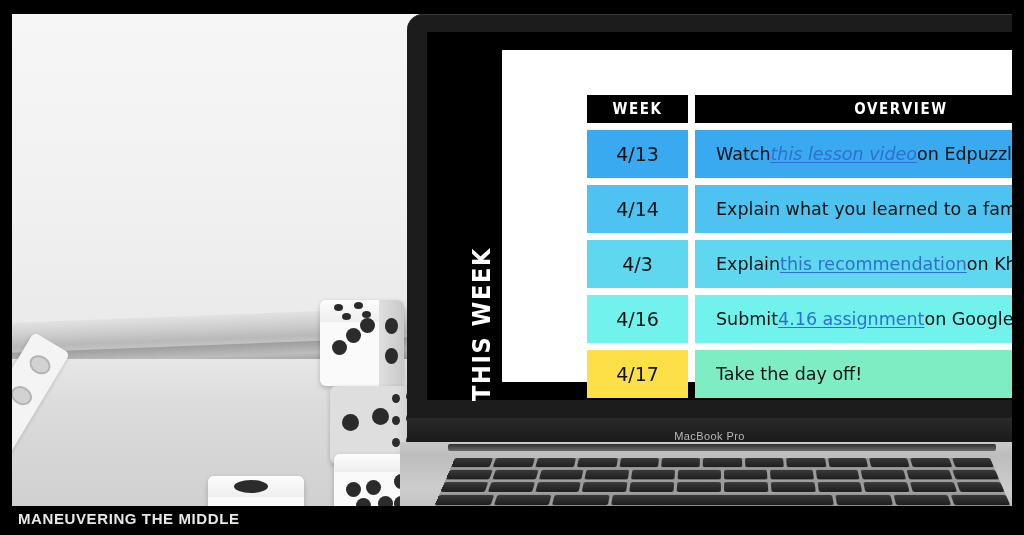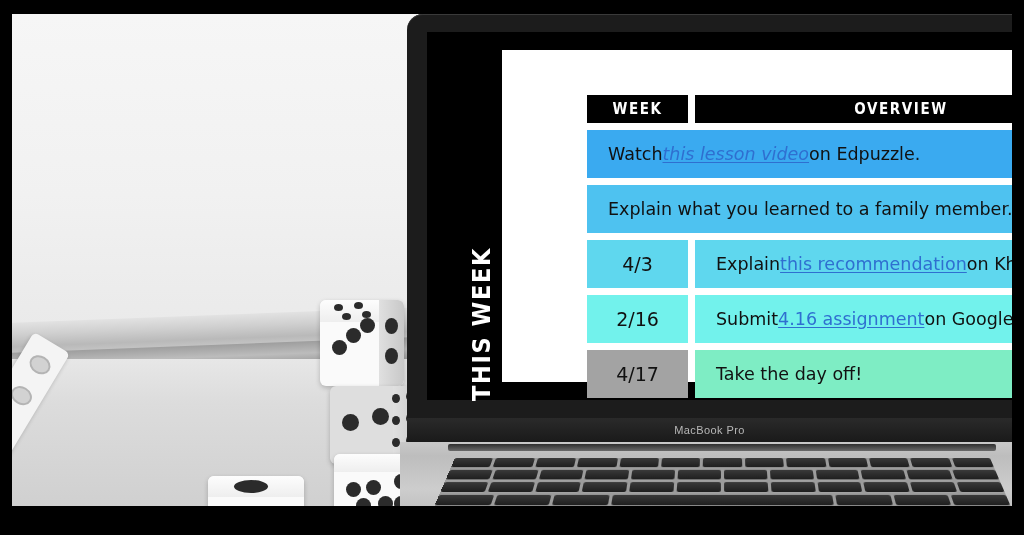--- a/index.html
+++ b/index.html
@@ -326,63 +326,65 @@
         <div class="screen-white">
           <div class="sheet">
 
             <div class="trow head">
               <div class="cell-date">WEEK</div>
               <div class="cell-over">OVERVIEW</div>
             </div>
 
             <div id="rows">
                 <div class="trow">
+                  <div class="cell-date" style="background: rgb(58, 170, 240);">4/13</div>
                   <div class="cell-over" style="background: rgb(58, 170, 240);">
                     <span>Watch </span>
                     <span class="lnk" style="color: rgb(47, 111, 208); font-style: italic;">this lesson video</span>
                     <span> on Edpuzzle.</span>
                   </div>
                 </div>
                 <div class="trow">
+                  <div class="cell-date" style="background: rgb(78, 194, 240);">4/14</div>
                   <div class="cell-over" style="background: rgb(78, 194, 240);">
                     <span>Explain what you learned to a family member.</span>
                     <span></span>
                   </div>
                 </div>
                 <div class="trow">
                   <div class="cell-date" style="background: rgb(95, 215, 238);">4/3</div>
                   <div class="cell-over" style="background: rgb(95, 215, 238);">
                     <span>Explain </span>
                     <span class="lnk" style="color: rgb(47, 111, 208);">this recommendation</span>
                     <span> on Khan.</span>
                   </div>
                 </div>
                 <div class="trow">
-                  <div class="cell-date" style="background: rgb(114, 242, 236);">2/16</div>
+                  <div class="cell-date" style="background: rgb(114, 242, 236);">4/16</div>
                   <div class="cell-over" style="background: rgb(114, 242, 236);">
                     <span>Submit </span>
                     <span class="lnk" style="color: rgb(47, 111, 208);">4.16 assignment</span>
                     <span> on Google Classroom.</span>
                   </div>
                 </div>
                 <div class="trow">
-                  <div class="cell-date" style="background: #a3a3a3;">4/17</div>
+                  <div class="cell-date" style="background: #fde047;">4/17</div>
                   <div class="cell-over" style="background: rgb(126, 237, 196);">
                     <span>Take the day off!</span>
                     <span></span>
                   </div>
                 </div>
               </div>
 
           </div>
         </div>
       </div>
     </div>
 
-    <div class="brandbar" style="left:395px; width:605px;">
+    <div class="brandbar" style="left:395px; width:605px;align-items:flex-end;">
       <span>MacBook Pro</span>
     </div>
 
     <div class="base" style="left:388px; width:612px;"></div>
     <div class="hinge" style="left:436px; width:548px;"></div>
     <div class="keybed" style="left:443px; width:535px;">
       <div class="krow">
         <div class="key"></div>
           <div class="key"></div>
           <div class="key"></div>
@@ -430,13 +432,14 @@
           <div class="key"></div>
           <div class="key"></div>
           <div class="key" style="flex:4 1 auto;"></div>
           <div class="key"></div>
           <div class="key"></div>
           <div class="key"></div>
       </div>
     </div>
   </div>
 
+  <div class="watermark">MANEUVERING THE MIDDLE</div>
 </div>
 
 </body></html>

